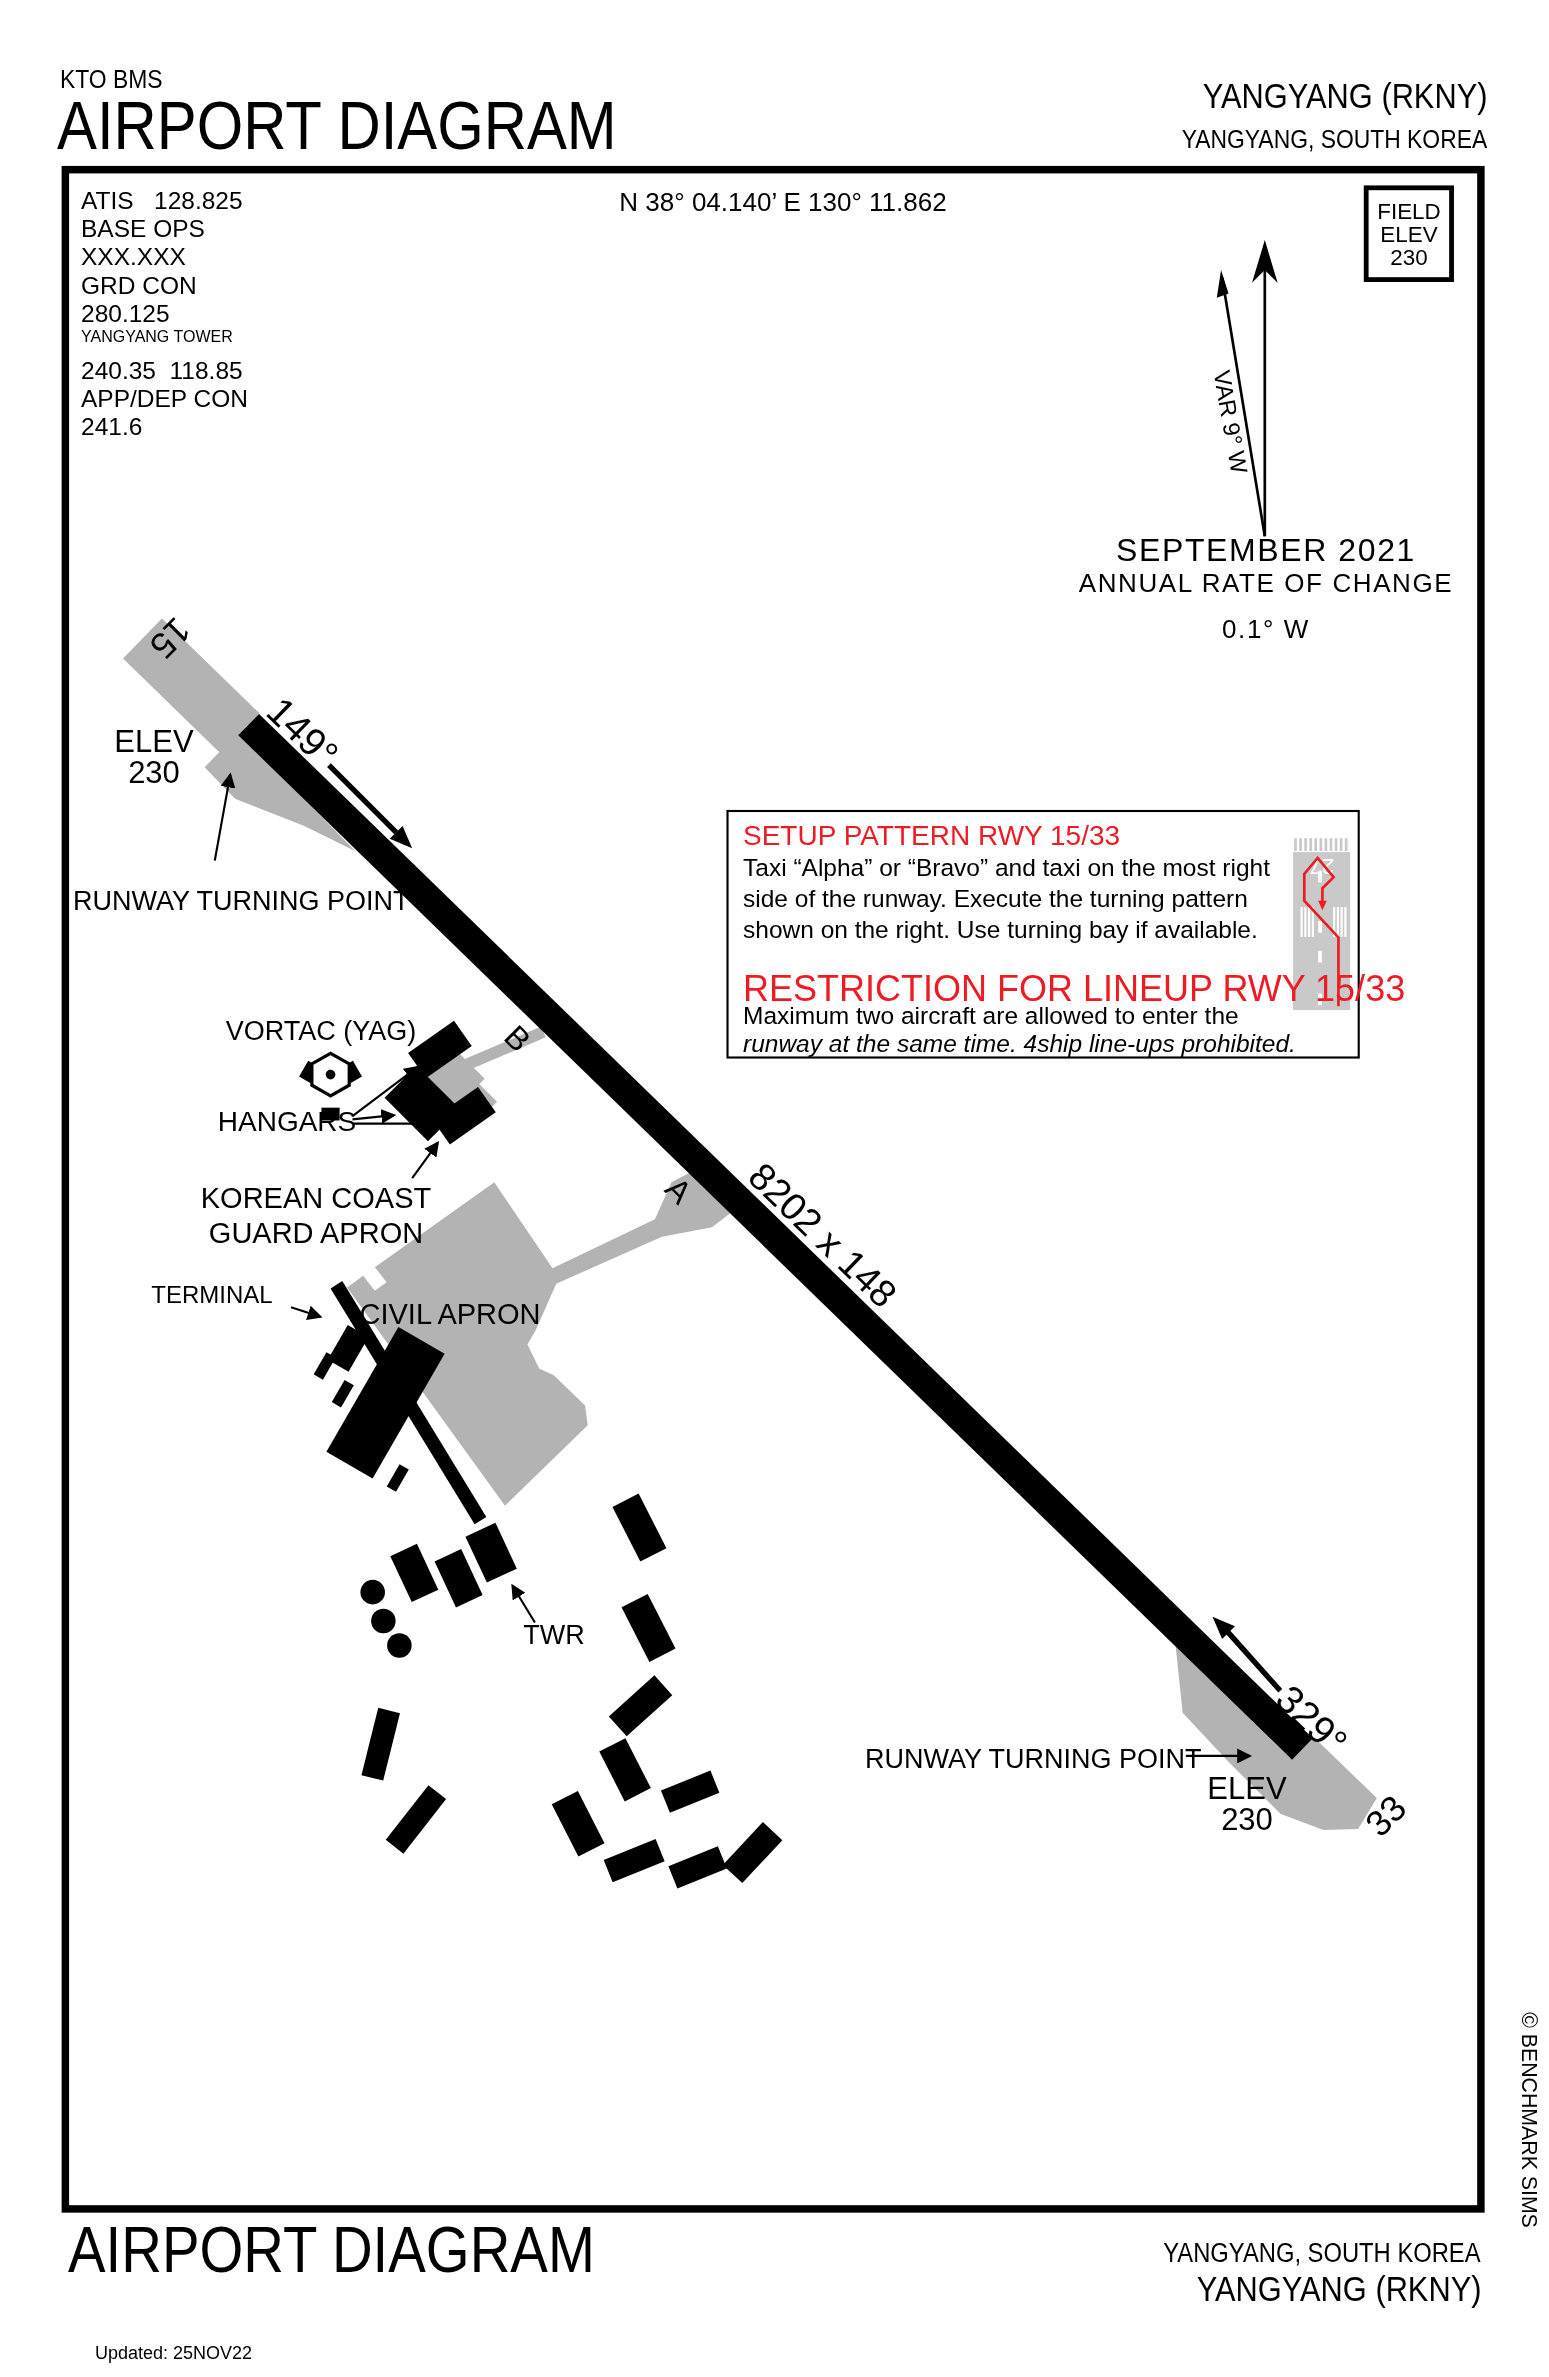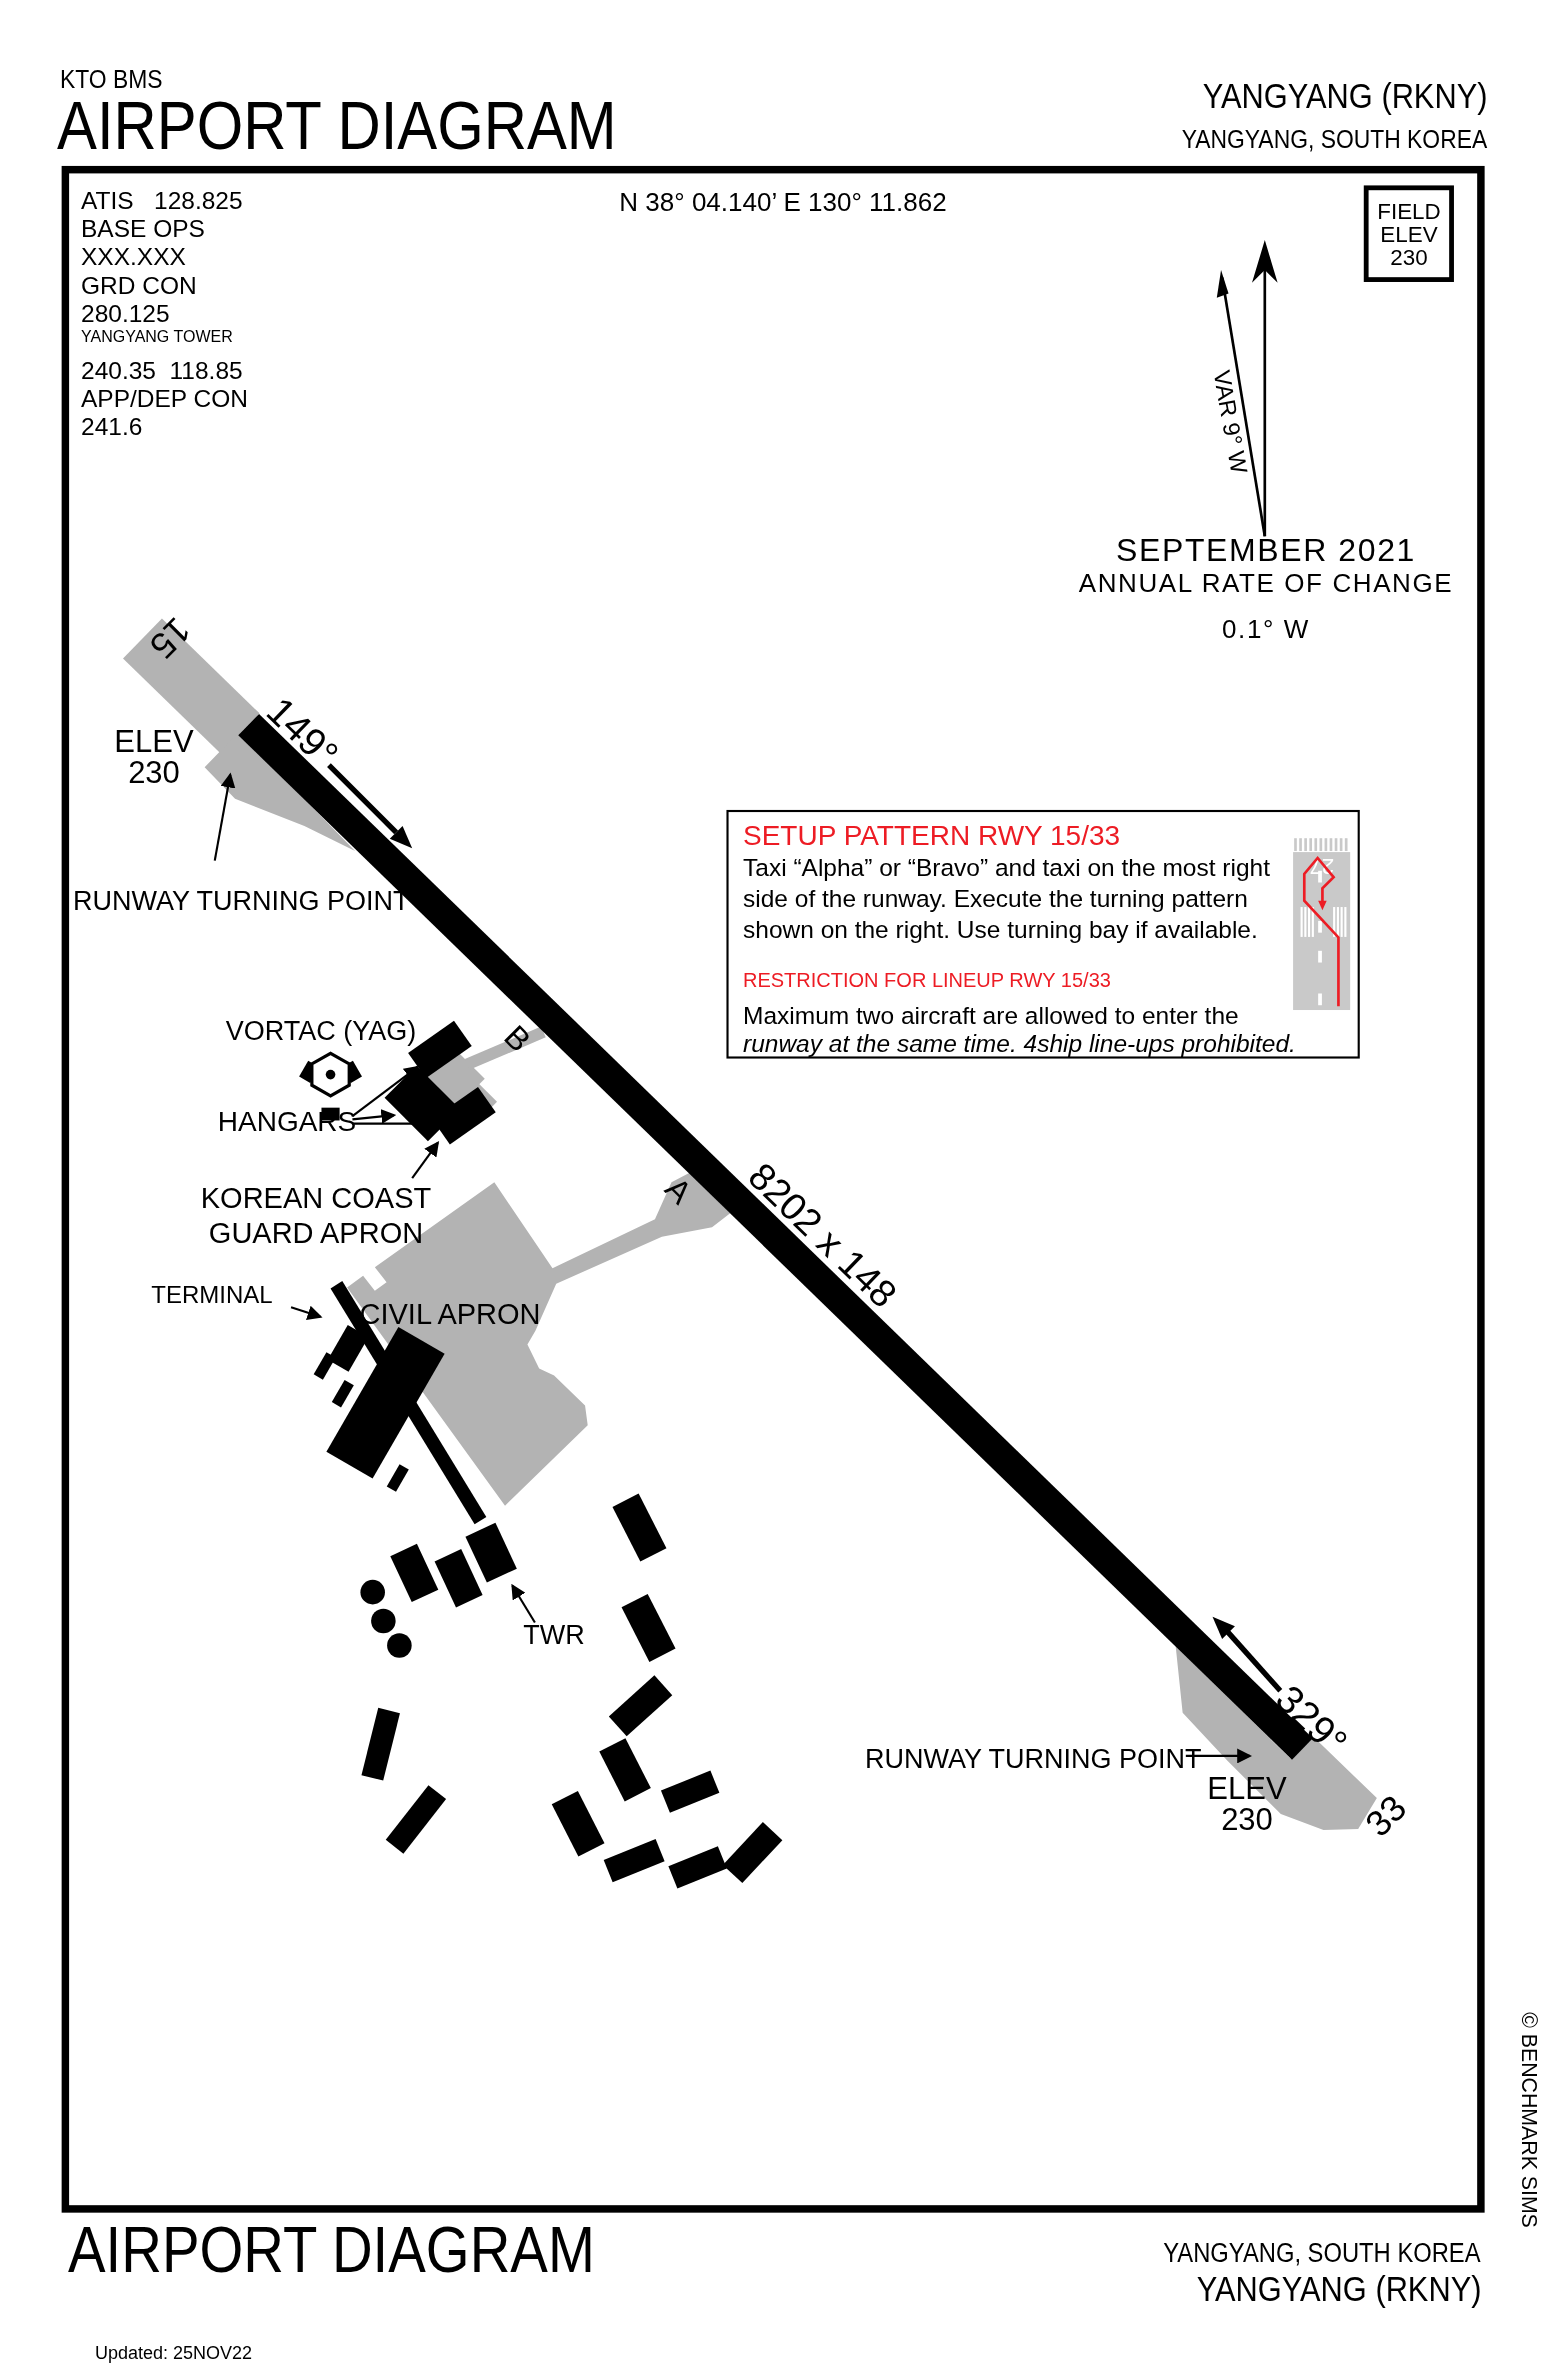--- a/index.html
+++ b/index.html
@@ -201,21 +201,21 @@
   <div class="lbl ctr" style="left:212px;top:1295px;font-size:24px;">TERMINAL</div>
   <div class="lbl ctr" style="left:450px;top:1314px;font-size:29px;">CIVIL APRON</div>
   <div class="lbl ctr" style="left:554px;top:1635px;font-size:27px;">TWR</div>
   <div class="lbl" style="left:678px;top:1191px;font-size:32px;transform:translate(-50%,-50%) rotate(45deg);">A</div>
   <div class="lbl" style="left:517px;top:1039px;font-size:32px;transform:translate(-50%,-50%) rotate(45deg);">B</div>
 
   <div class="lbl red" style="left:743px;top:821px;font-size:28px;">SETUP PATTERN RWY 15/33</div>
   <div class="lbl" style="left:743px;top:855px;font-size:24.5px;">Taxi “Alpha” or “Bravo” and taxi on the most right</div>
   <div class="lbl" style="left:743px;top:886px;font-size:24.5px;">side of the runway. Execute the turning pattern</div>
   <div class="lbl" style="left:743px;top:917px;font-size:24.5px;">shown on the right. Use turning bay if available.</div>
-  <div class="lbl red" style="left:743px;top:970px;font-size:20px;text-align:right;">RESTRICTION FOR LINEUP RWY 15/33</div>
+  <div class="lbl red" style="left:743px;top:970px;font-size:36px;text-align:right;">RESTRICTION FOR LINEUP RWY 15/33</div>
   <div class="lbl" style="left:743px;top:1003px;font-size:24.5px;">Maximum two aircraft are allowed to enter the</div>
   <div class="lbl" style="left:743px;top:1031px;font-size:24.5px;font-style:italic;">runway at the same time. 4ship line-ups prohibited.</div>
 
   <div class="lbl" style="left:68px;top:2217px;font-size:64px;"><span class="sx">AIRPORT DIAGRAM</span></div>
   <div class="lbl" style="left:69px;top:2344px;font-size:18px;margin-left:26px;">Updated: 25NOV22</div>
   <div class="lbl rt" style="right:69px;top:2239px;font-size:27px;"><span class="sxr">YANGYANG, SOUTH KOREA</span></div>
   <div class="lbl rt" style="right:69px;top:2271px;font-size:35px;"><span class="sxr">YANGYANG (RKNY)</span></div>
 
   <div class="lbl" style="left:1529px;top:2120px;font-size:21.3px;transform:translate(-50%,-50%) rotate(90deg);">© BENCHMARK SIMS</div>
 

